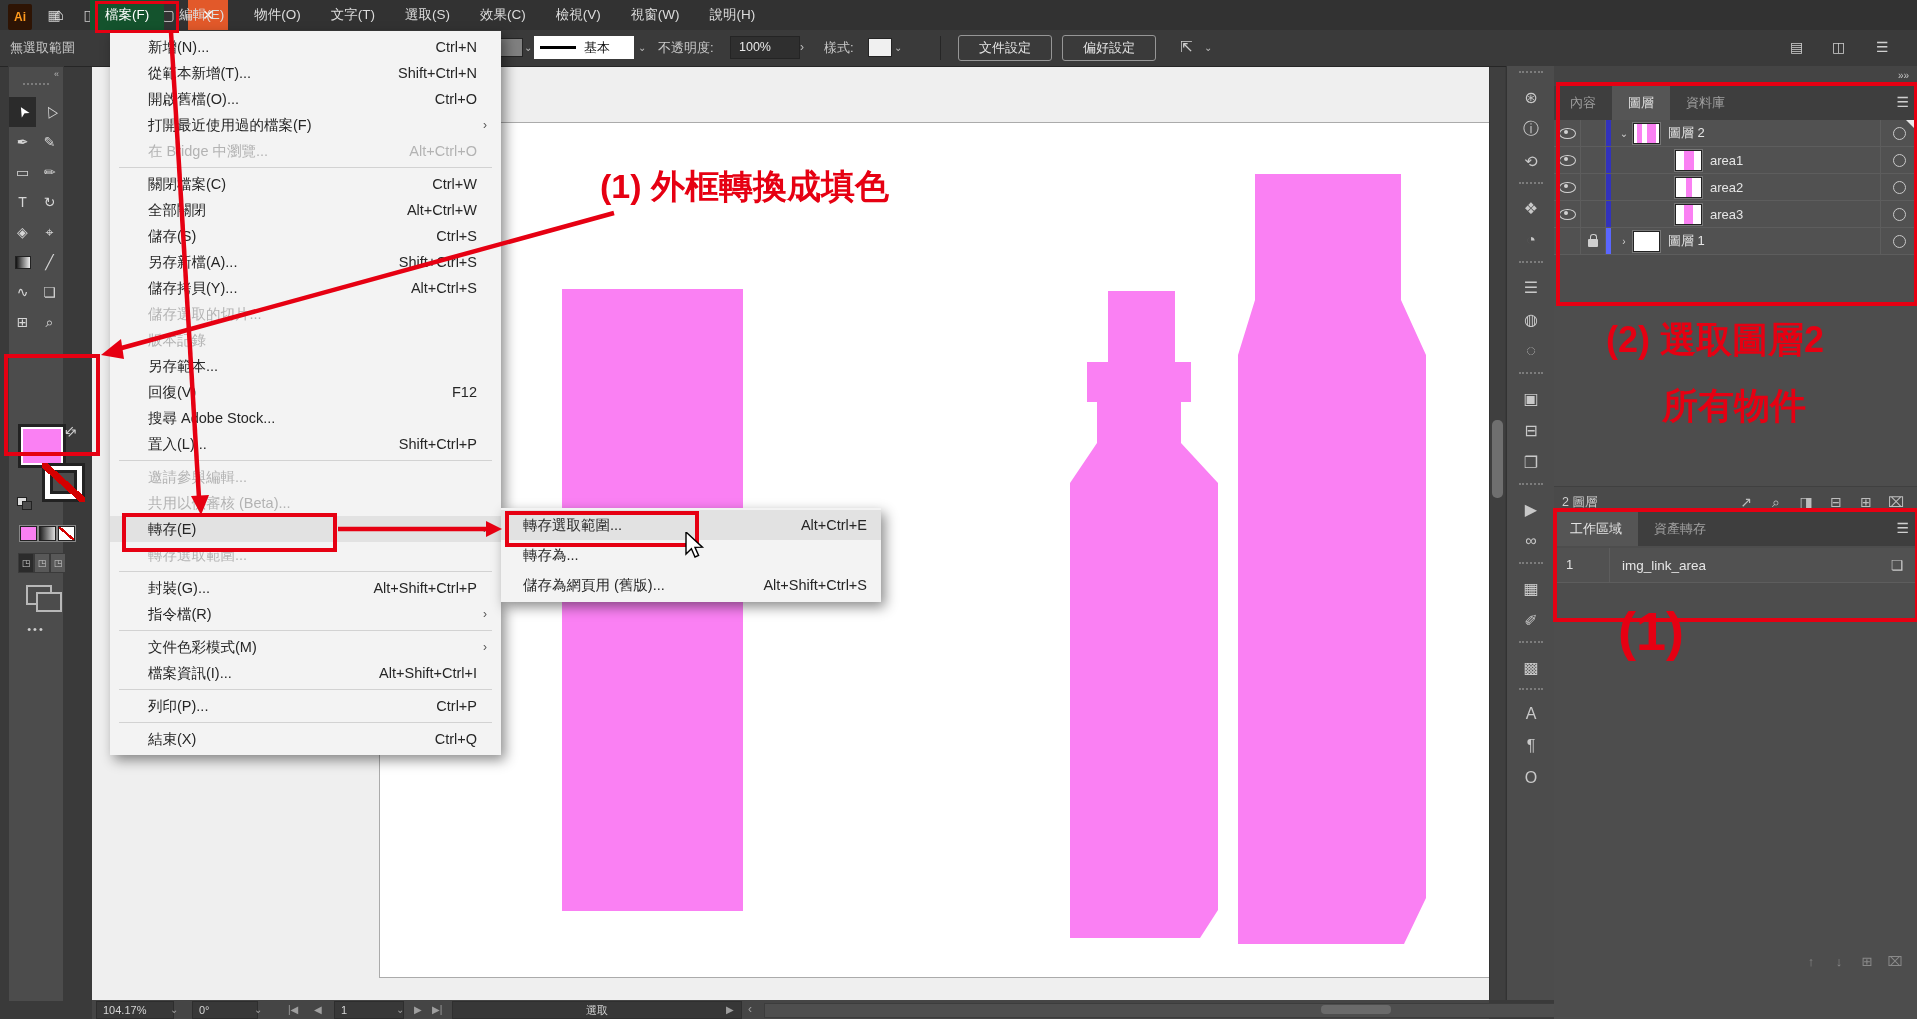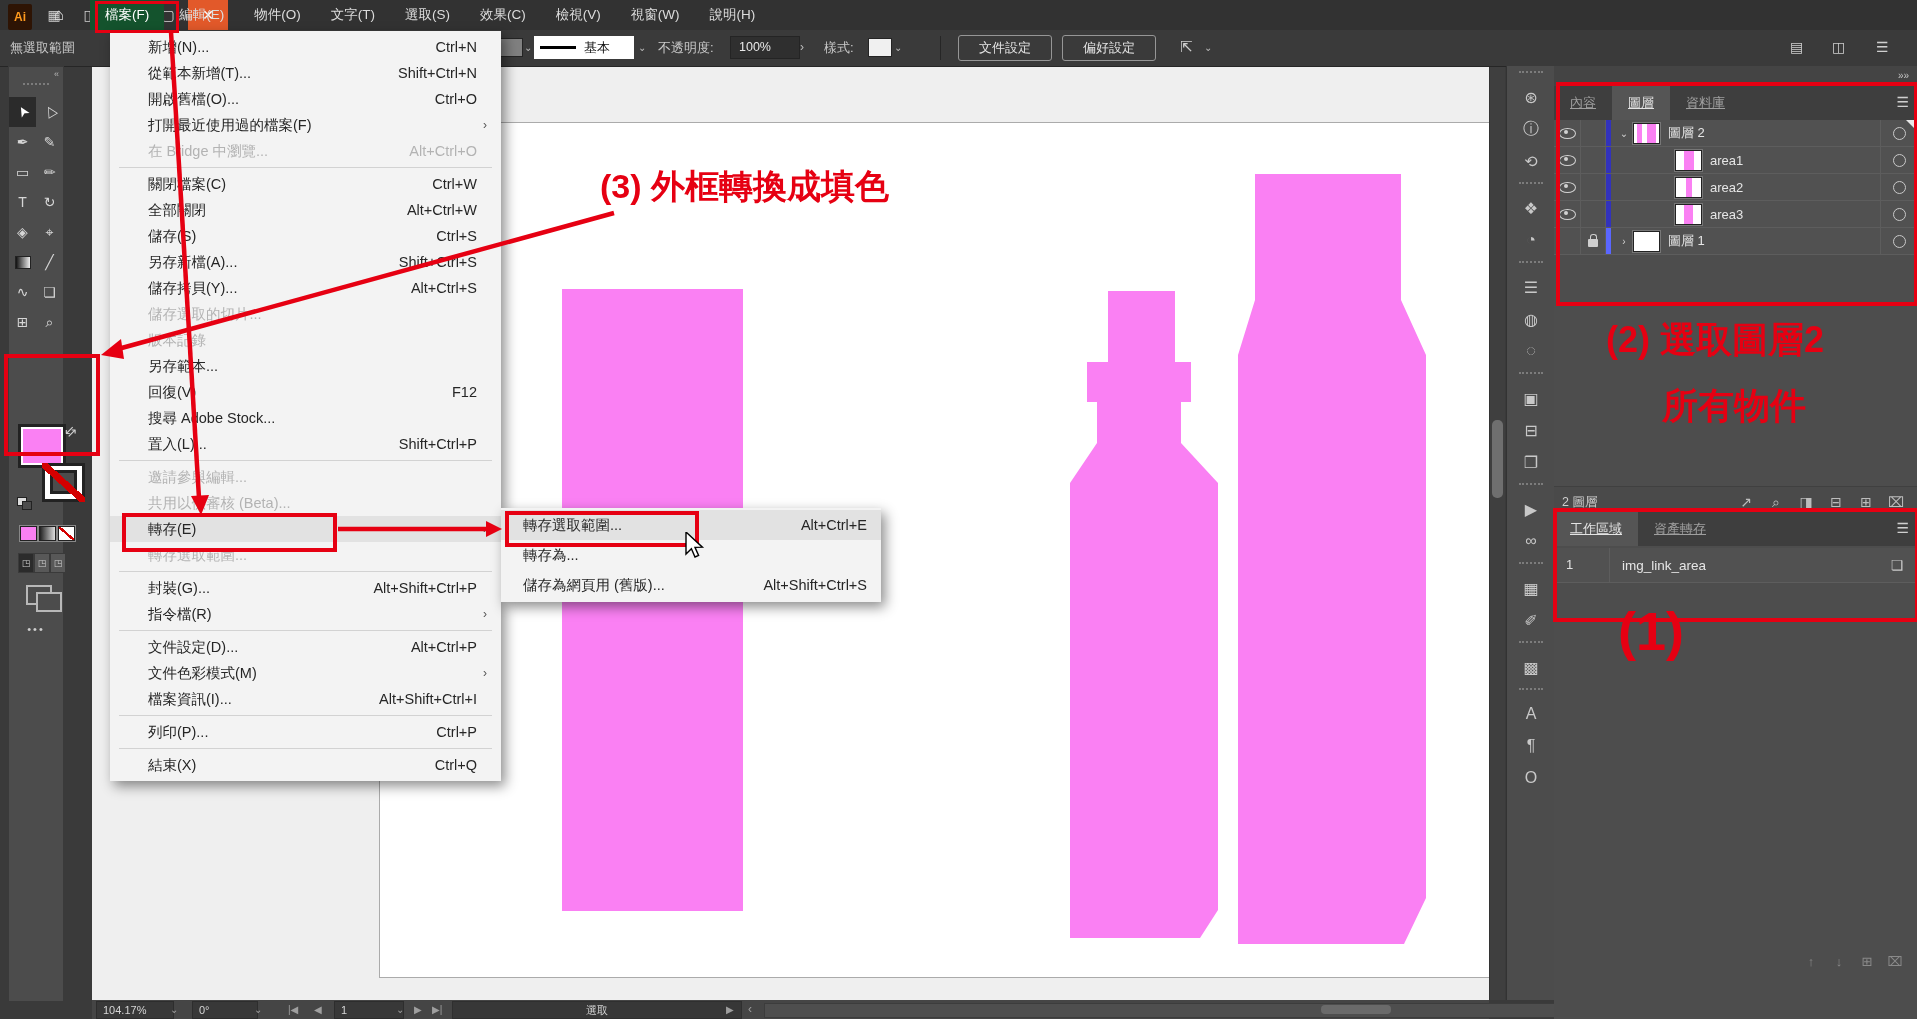--- a/index.html
+++ b/index.html
@@ -67,21 +67,21 @@
   #hscroll{position:absolute;left:672px;top:3px;width:812px;height:13px;background:#4e4e4e;border:1px solid #3c3c3c;}
   #hthumb{position:absolute;left:556px;top:1px;width:70px;height:9px;background:#6a6a6a;border-radius:4px;}
   
   #dock{left:1506px;top:66px;width:48px;height:934px;background:#4c4c4c;border-left:1px solid #333;border-right:1px solid #3b3b3b;}
   .dock-grip{width:24px;height:4px;margin:5px auto 4px auto;border-top:2px dotted #7c7c7c;}
   .dock-ico{width:48px;height:32px;display:flex;align-items:center;justify-content:center;color:#c8c8c8;font-size:16px;}
   
   #panels{left:1554px;top:66px;width:363px;height:953px;background:#4d4d4d;}
   #panel-head{position:absolute;left:0;top:0;width:363px;height:20px;background:#444;color:#c5c5c5;font-size:10px;text-align:right;padding-right:8px;box-sizing:border-box;line-height:20px;}
   .tabbar{position:absolute;left:0;width:363px;height:34px;background:#3e3e3e;display:flex;align-items:flex-end;}
-  .tab{height:34px;line-height:34px;padding:0 16px;font-size:13px;color:#9f9f9f;text-decoration:underline;}
+  .tab{height:34px;line-height:34px;padding:0 16px;font-size:13px;color:#9f9f9f;}
   .tab.on{background:#555;color:#e4e4e4;}
   .tab-menu{position:absolute;right:8px;top:8px;color:#cfcfcf;font-size:14px;}
   #layer-rows{position:absolute;left:0;top:54px;width:363px;}
   .lrow{position:relative;display:flex;height:26px;align-items:center;background:#515151;border-bottom:1px solid #5d5d5d;}
   .lc-eye{width:26px;height:26px;border-right:1px solid #5d5d5d;display:flex;align-items:center;justify-content:center;}
   .lc-lock{width:24px;height:26px;border-right:1px solid #5d5d5d;display:flex;align-items:center;justify-content:center;}
   .cbar{width:5px;height:26px;}
   .eye{width:15px;height:9px;border:1.5px solid #d2d2d2;border-radius:50%;position:relative;}
   .eye:after{content:"";position:absolute;left:4px;top:1.5px;width:4px;height:4px;border-radius:50%;background:#d2d2d2;}
   .lock{width:10px;height:8px;background:#cfcfcf;border-radius:1px;position:relative;margin-top:4px;}
@@ -527,25 +527,20 @@
         <span class="fm-label">封裝(G)...</span>
         <span class="fm-short">Alt+Shift+Ctrl+P</span>
         <span class="fm-sub"></span>
       </div>
       <div class="fm-item">
         <span class="fm-label">指令檔(R)</span>
         <span class="fm-sub">›</span>
       </div>
       <div class="fm-sep"></div>
       <div class="fm-item">
-        <span class="fm-label">文件設定(D)...</span>
-        <span class="fm-short">Alt+Ctrl+P</span>
-        <span class="fm-sub"></span>
-      </div>
-      <div class="fm-item">
         <span class="fm-label">文件色彩模式(M)</span>
         <span class="fm-sub">›</span>
       </div>
       <div class="fm-item">
         <span class="fm-label">檔案資訊(I)...</span>
         <span class="fm-short">Alt+Shift+Ctrl+I</span>
         <span class="fm-sub"></span>
       </div>
       <div class="fm-sep"></div>
       <div class="fm-item">
@@ -588,17 +583,17 @@
       <line x1="338" y1="529" x2="487" y2="529"></line>
       <polygon points="486,521 486,537 502,529" stroke="none"></polygon>
     </g>
   </svg>
   <div class="redbox" style="left:95px;top:1px;width:78px;height:26px;border-width:3px;"></div>
   <div class="redbox" style="left:4px;top:354px;width:88px;height:94px;"></div>
   <div class="redbox" style="left:122px;top:513px;width:207px;height:31px;"></div>
   <div class="redbox" style="left:505px;top:511px;width:186px;height:28px;"></div>
   <div class="redbox" style="left:1556px;top:82px;width:354px;height:216px;"></div>
   <div class="redbox" style="left:1553px;top:508px;width:358px;height:106px;"></div>
-  <div class="redtext" style="left:600px;top:164px;font-size:34px;">(3) 外框轉換成填色</div>
+  <div class="redtext" style="left:600px;top:164px;font-size:34px;">(1) 外框轉換成填色</div>
   <div class="redtext" style="left:1606px;top:316px;font-size:36px;">(2) 選取圖層2</div>
   <div class="redtext" style="left:1662px;top:382px;font-size:36px;">所有物件</div>
   <div class="redtext" style="left:1618px;top:600px;font-size:54px;">(1)</div>
 </div>
 
 </body></html>

